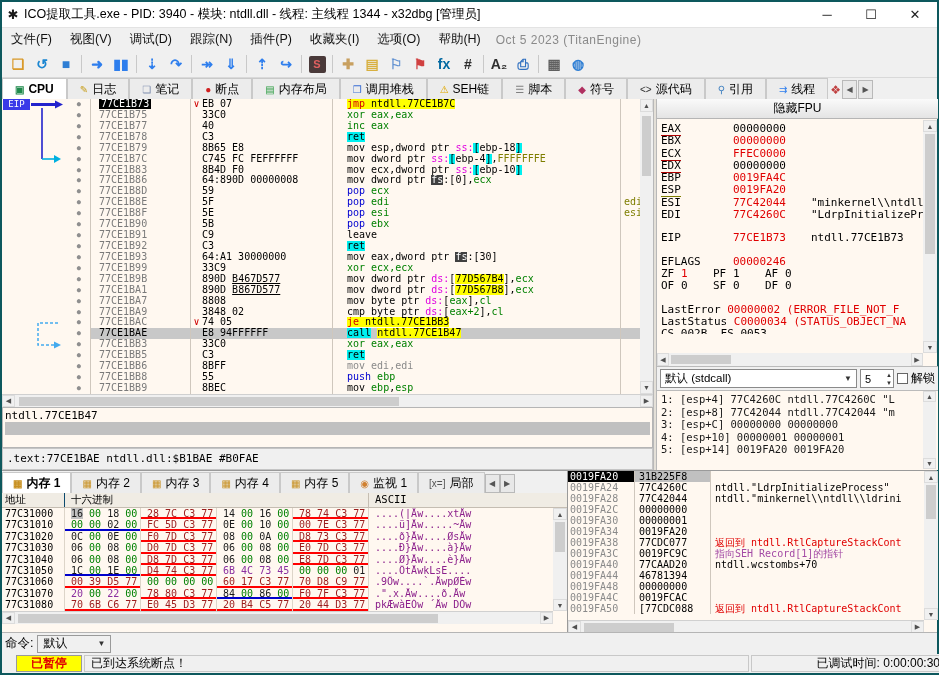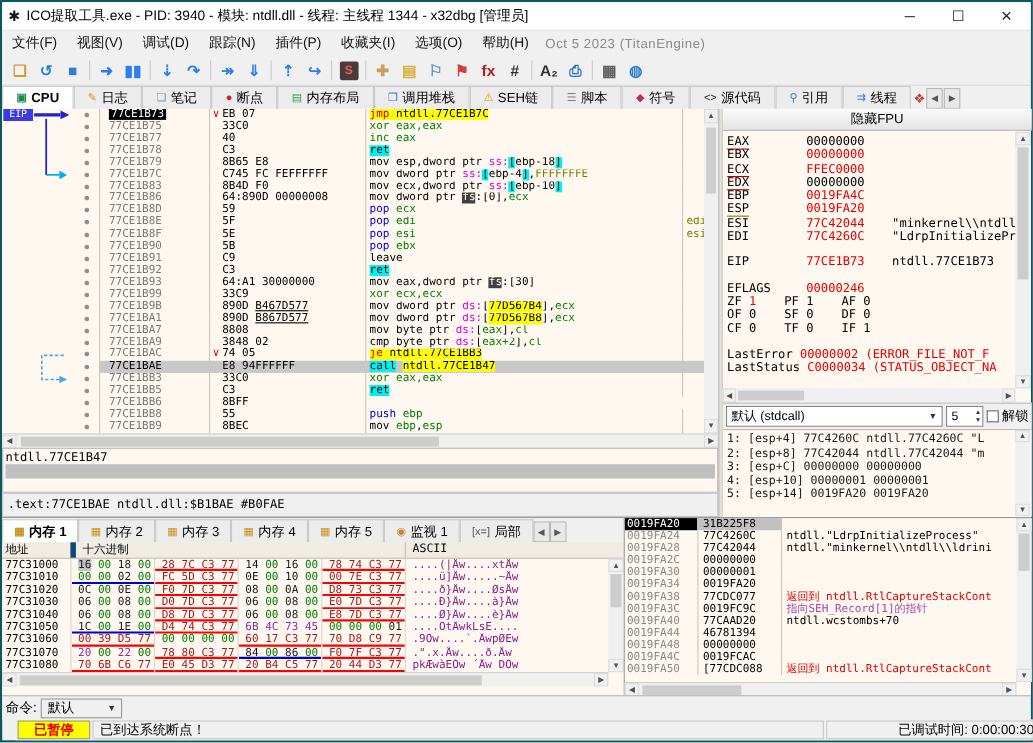--- a/index.html
+++ b/index.html
@@ -32,21 +32,21 @@
   #main{left:0;top:97px;width:935px;height:371px;background:#fff8f0}
   #disasm{left:0;top:0;width:651px;height:295px;overflow:hidden;background:#fff8f0}
   .drow{display:flex;height:10.93px;line-height:10.93px;font-size:10px;white-space:pre;font-family:"DejaVu Sans Mono",monospace}
   .drow>span{display:inline-block;height:100%}
   .ddot{width:88px;text-align:right;padding-right:9px;color:#8f8f8f;font-size:7px;flex:none}
   .daddr{width:100px;color:#7a7a7a;padding-left:8px;border-left:1px solid #cfc7bd;flex:none}
   .daddr b{font-weight:normal}
   .eipaddr b{background:#000;color:#fff;padding:0 2px}
   .dbytes{width:142px;border-left:1px solid #cfc7bd;color:#000;flex:none}
   .dmark{display:inline-block;width:11px;color:#d00000;text-align:center}
-  .dinstr{flex:1;border-left:1px solid #cfc7bd;padding-left:3px;overflow:hidden}
+  .dinstr{flex:1;border-left:1px solid #cfc7bd;padding-left:14px;overflow:hidden}
   .dcmt{width:33px;border-left:1px solid #cfc7bd;padding-left:3px;color:#7e7e00;flex:none;overflow:hidden}
   .drow.sel .daddr,.drow.sel .dbytes,.drow.sel .dinstr,.drow.sel .dcmt{background:#c8c8c8}
   .drow.sel .daddr{color:#000}
   
   .tk-k{color:#000}.tk-g{color:#008000}.tk-b{color:#0000d0}.tk-m{color:#e000e0}
   .tk-o{color:#7e7e00}.tk-gr{color:#8a8a8a}
   .tk-y{background:#ffff00;color:#000}.tk-yr{background:#ffff00;color:#d40000}
   .tk-c{background:#00f0f0;color:#000}.tk-f{background:#404040;color:#fff}
   .tk-ya{background:#ffff00;color:#000}
   .ubytes{text-decoration:underline}
@@ -89,21 +89,21 @@
   .arow{height:12.6px;line-height:12.6px;white-space:pre;color:#1a1a1a}
   #args-vsb{right:1px;top:292px;width:13px;height:78px}
   
   #bottom{left:0;top:468px;width:935px;height:162px;background:#fff8f0}
   #dumppane{left:0;top:0;width:565px;height:162px;border-top:1px solid #9a9a9a}
   #dumptabs{left:0;top:0;width:565px;height:22px;background:#f0f0f0;display:flex;align-items:flex-end}
   .dtab{height:21px;display:flex;align-items:center;gap:4px;padding:0 10px;font-size:12px;background:#ececec;border:1px solid #c9c9c9;border-bottom:none;white-space:nowrap}
   .dtab.active{background:#fff;font-weight:bold}
   #dumphdr{left:0;top:22px;width:565px;height:15px;background:#f0ece4;border-bottom:1px solid #c5bdb2;font-size:10.5px;font-family:"DejaVu Sans Mono",monospace;display:flex;color:#000}
   #dumphdr .h-addr{width:62px;padding-left:3px}
-  #dumphdr .h-hex{width:304px;border-left:5px solid #0c4a6e;padding-left:6px}
+  #dumphdr .h-hex{width:304px;border-left:1px solid #0c4a6e;padding-left:6px}
   #dumphdr .h-ascii{flex:1;border-left:1px solid #c5bdb2;padding-left:6px}
   #dumprows{left:0;top:37px;width:551px;height:103px;overflow:hidden;font-size:10px;font-family:"DejaVu Sans Mono",monospace}
   .mrow{display:flex;height:11.4px;line-height:11.4px;white-space:pre}
   .maddr{width:62px;color:#000;padding-left:3px;flex:none}
   .grp{width:76px;border-left:1px solid #ddd5c9;padding-left:6px;flex:none}
   .grp.u-r{box-shadow:inset 0 -2px 0 #f00}
   .grp.u-b{box-shadow:inset 0 -2px 0 #0000cc}
   .by-g{color:#008000}.by-p{color:#8b2fa0}.by-k{color:#1a1a1a}.by-m{color:#9b1c1c}
   .by-sel{background:#c0c0c0}
   .mascii{flex:1;border-left:1px solid #ddd5c9;padding-left:6px;color:#8b1f8b;overflow:hidden}
@@ -212,21 +212,21 @@
       <span class="ti">
         <span style="color: rgb(216, 176, 64);">▤</span>
       </span>
       <span class="ti">
         <span style="color: rgb(96, 144, 208);">⚐</span>
       </span>
       <span class="ti">
         <span style="color: rgb(208, 64, 64);">⚑</span>
       </span>
       <span class="ti">
-        <span style="color: #b91c1c;">fx</span>
+        <span style="color: #0369a1;">fx</span>
       </span>
       <span class="ti">
         <span style="color: rgb(48, 48, 48);">#</span>
       </span>
       <span class="tsep"></span>
       <span class="ti">
         <span style="color: rgb(48, 48, 48);">A₂</span>
       </span>
       <span class="ti">
         <span style="color: rgb(48, 112, 192);">⎙</span>
@@ -318,21 +318,21 @@
           <div class="drow"><span class="ddot">●</span><span class="daddr"><b>77CE1B93</b></span><span class="dbytes"><span class="dmark"></span><span>64:A1 30000000</span></span><span class="dinstr"><span class="tk-k">mov eax,dword ptr </span><span class="tk-f">fs</span><span class="tk-k">:[30]</span></span><span class="dcmt"></span></div>
           <div class="drow"><span class="ddot">●</span><span class="daddr"><b>77CE1B99</b></span><span class="dbytes"><span class="dmark"></span><span>33C9</span></span><span class="dinstr"><span class="tk-g">xor ecx,ecx</span></span><span class="dcmt"></span></div>
           <div class="drow"><span class="ddot">●</span><span class="daddr"><b>77CE1B9B</b></span><span class="dbytes"><span class="dmark"></span><span>890D </span><span class="ubytes">B467D577</span></span><span class="dinstr"><span class="tk-k">mov dword ptr </span><span class="tk-m">ds:</span><span class="tk-k">[</span><span class="tk-ya">77D567B4</span><span class="tk-k">],</span><span class="tk-g">ecx</span></span><span class="dcmt"></span></div>
           <div class="drow"><span class="ddot">●</span><span class="daddr"><b>77CE1BA1</b></span><span class="dbytes"><span class="dmark"></span><span>890D </span><span class="ubytes">B867D577</span></span><span class="dinstr"><span class="tk-k">mov dword ptr </span><span class="tk-m">ds:</span><span class="tk-k">[</span><span class="tk-ya">77D567B8</span><span class="tk-k">],</span><span class="tk-g">ecx</span></span><span class="dcmt"></span></div>
           <div class="drow"><span class="ddot">●</span><span class="daddr"><b>77CE1BA7</b></span><span class="dbytes"><span class="dmark"></span><span>8808</span></span><span class="dinstr"><span class="tk-k">mov byte ptr </span><span class="tk-m">ds:</span><span class="tk-k">[</span><span class="tk-g">eax</span><span class="tk-k">],</span><span class="tk-g">cl</span></span><span class="dcmt"></span></div>
           <div class="drow"><span class="ddot">●</span><span class="daddr"><b>77CE1BA9</b></span><span class="dbytes"><span class="dmark"></span><span>3848 02</span></span><span class="dinstr"><span class="tk-k">cmp byte ptr </span><span class="tk-m">ds:</span><span class="tk-k">[</span><span class="tk-g">eax+2</span><span class="tk-k">],</span><span class="tk-g">cl</span></span><span class="dcmt"></span></div>
           <div class="drow"><span class="ddot">●</span><span class="daddr"><b>77CE1BAC</b></span><span class="dbytes"><span class="dmark">∨</span><span>74 05</span></span><span class="dinstr"><span class="tk-yr">je</span><span class="tk-y"> </span><span class="tk-y">ntdll.77CE1BB3</span></span><span class="dcmt"></span></div>
           <div class="drow sel"><span class="ddot">●</span><span class="daddr"><b>77CE1BAE</b></span><span class="dbytes"><span class="dmark"></span><span>E8 94FFFFFF</span></span><span class="dinstr"><span class="tk-c">call</span><span class="tk-k"> </span><span class="tk-y">ntdll.77CE1B47</span></span><span class="dcmt"></span></div>
           <div class="drow"><span class="ddot">●</span><span class="daddr"><b>77CE1BB3</b></span><span class="dbytes"><span class="dmark"></span><span>33C0</span></span><span class="dinstr"><span class="tk-g">xor eax,eax</span></span><span class="dcmt"></span></div>
           <div class="drow"><span class="ddot">●</span><span class="daddr"><b>77CE1BB5</b></span><span class="dbytes"><span class="dmark"></span><span>C3</span></span><span class="dinstr"><span class="tk-c">ret</span></span><span class="dcmt"></span></div>
-          <div class="drow"><span class="ddot">●</span><span class="daddr"><b>77CE1BB6</b></span><span class="dbytes"><span class="dmark"></span><span>8BFF</span></span><span class="dcmt"></span></div>
+          <div class="drow"><span class="ddot">●</span><span class="daddr"><b>77CE1BB6</b></span><span class="dbytes"><span class="dmark"></span><span>8BFF</span></span><span class="dinstr"><span class="tk-gr">mov edi,edi</span></span><span class="dcmt"></span></div>
           <div class="drow"><span class="ddot">●</span><span class="daddr"><b>77CE1BB8</b></span><span class="dbytes"><span class="dmark"></span><span>55</span></span><span class="dinstr"><span class="tk-b">push </span><span class="tk-g">ebp</span></span><span class="dcmt"></span></div>
           <div class="drow"><span class="ddot">●</span><span class="daddr"><b>77CE1BB9</b></span><span class="dbytes"><span class="dmark"></span><span>8BEC</span></span><span class="dinstr"><span class="tk-k">mov </span><span class="tk-g">ebp</span><span class="tk-k">,</span><span class="tk-g">esp</span></span><span class="dcmt"></span></div>
         </div>
       <svg class="abs" id="jumparrows" width="88" height="295" style="left:0;top:0;pointer-events:none">
         <line x1="29" y1="5.5" x2="53" y2="5.5" stroke="#2222cc" stroke-width="3"></line>
         <polygon points="53,1.5 61,5.5 53,9.5" fill="#2222cc"></polygon>
         <line x1="40" y1="9" x2="40" y2="60" stroke="#2222cc" stroke-width="1.6"></line>
         <line x1="40" y1="60" x2="52" y2="60" stroke="#00b0e0" stroke-width="1.6"></line>
         <polygon points="52,56 59,60 52,64" fill="#00b0e0"></polygon>
         <polyline points="56,224 36,224 36,246 52,246" fill="none" stroke="#44aaee" stroke-width="1.5" stroke-dasharray="3,2"></polyline>
@@ -372,21 +372,20 @@
           <div class="rrow"><span class="rname"><span>EBP</span></span><span class="rval v-r">0019FA4C</span><span class="rcmt"></span></div>
           <div class="rrow"><span class="rname"><span class="un-o">ESP</span></span><span class="rval v-r">0019FA20</span><span class="rcmt"></span></div>
           <div class="rrow"><span class="rname"><span>ESI</span></span><span class="rval v-r">77C42044</span><span class="rcmt">"minkernel\\ntdll\\</span></div>
           <div class="rrow"><span class="rname"><span>EDI</span></span><span class="rval v-r">77C4260C</span><span class="rcmt">"LdrpInitializePro</span></div>
           <div class="rgap"></div>
           <div class="rrow"><span class="rname"><span>EIP</span></span><span class="rval v-r">77CE1B73</span><span class="rcmt">ntdll.77CE1B73</span></div>
           <div class="rgap"></div>
           <div class="rrow"><span class="rname"><span>EFLAGS</span></span><span class="rval v-r">00000246</span><span class="rcmt"></span></div>
           <div class="rrow"><span class="fgrp"><span>ZF </span><span class="fl-red">1</span></span><span class="fgrp"><span>PF </span><span>1</span></span><span class="fgrp"><span>AF </span><span>0</span></span></div>
           <div class="rrow"><span class="fgrp"><span>OF </span><span>0</span></span><span class="fgrp"><span>SF </span><span>0</span></span><span class="fgrp"><span>DF </span><span>0</span></span></div>
-          <div class="rrow"><span class="fgrp"><span>CF </span><span>0</span></span><span class="fgrp"><span>TF </span><span>0</span></span><span class="fgrp"><span>IF </span><span>1</span></span></div>
           <div class="rgap"></div>
           <div class="rrow"><span>LastError </span><span class="v-r">00000002 (ERROR_FILE_NOT_F</span></div>
           <div class="rrow"><span>LastStatus </span><span class="v-r">C0000034 (STATUS_OBJECT_NA</span></div>
           <div class="rrow" style="height: 6px; overflow: hidden;"><span>CS 002B  FS 0053</span></div>
         </div>
       <div id="reg-vsb" class="abs sb sbv">
         <span class="ar" style="height:12px">▲</span>
         <span class="tr">
             <span class="th" style="left:2px;width:10px;top:2px;height:120px"></span>
           </span>

